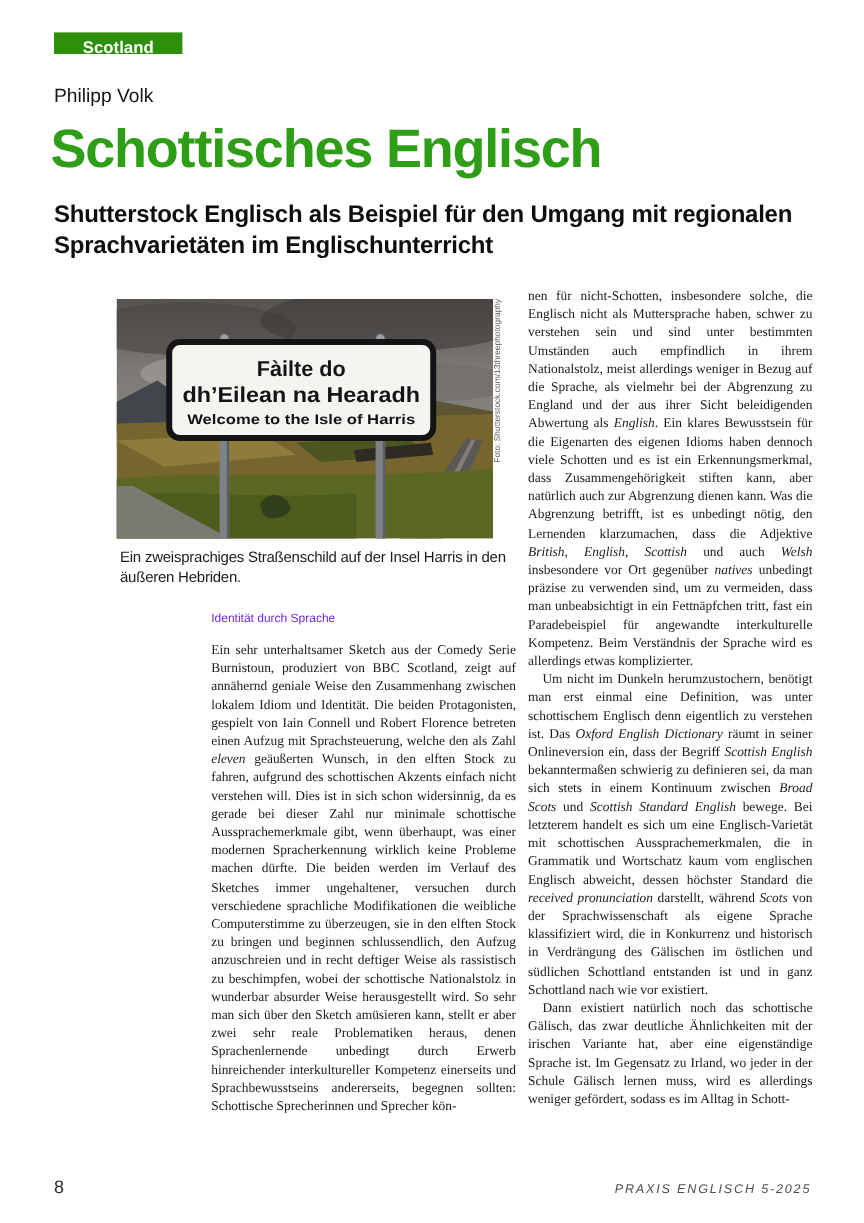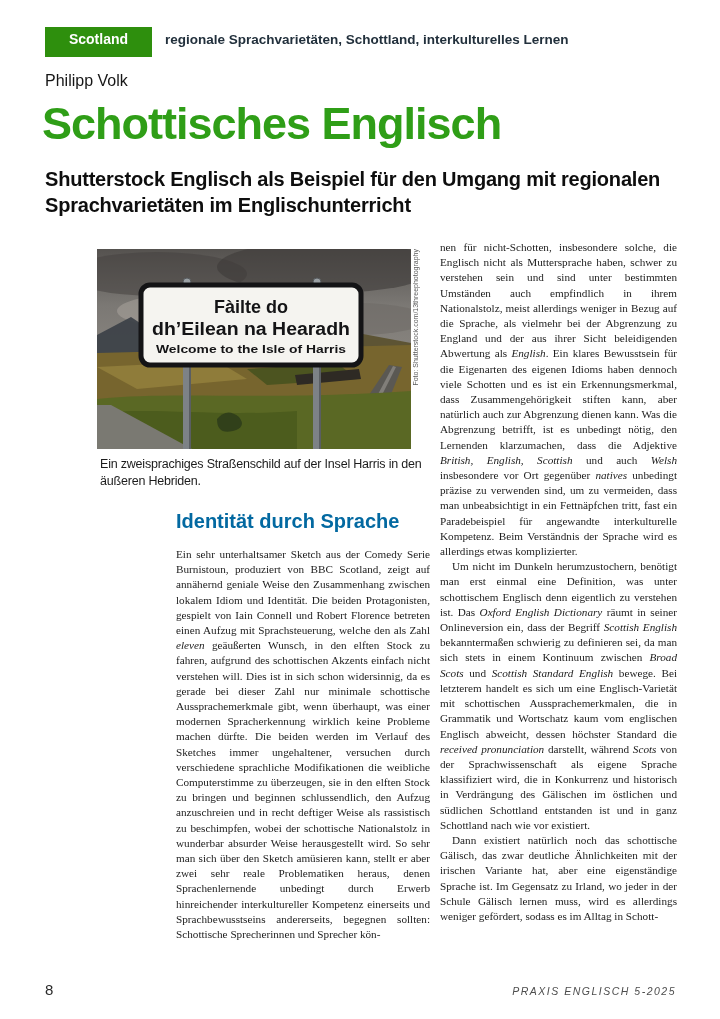--- a/index.html
+++ b/index.html
@@ -1,20 +1,20 @@
 <!DOCTYPE html>
 <html lang="de" style="--accent-green: #2f9e17; --badge-green: #2e8f0d;"><head>
 <meta charset="utf-8">
 <style>
   html,body{margin:0;padding:0;background:#ffffff;}
   .page{position:relative;width:720px;height:1019px;background:#fff;overflow:hidden;
         font-family:"Liberation Sans",sans-serif;color:#111;}
 
   
-  .badge{position:absolute;left:45px;top:27px;width:107px;height:30px;line-height:25px;
+  .badge{position:absolute;left:45px;top:27px;width:107px;height:18px;line-height:25px;
          background:var(--badge-green,#2e8f0d);color:#fff;font-weight:700;font-size:14px;
          text-align:center;}
   .keywords{position:absolute;left:165px;top:32px;font-size:13.5px;font-weight:600;color:#22303c;}
   .author{position:absolute;left:45px;top:72px;font-size:16px;color:#161616;}
   .title{position:absolute;left:42px;top:98px;margin:0;font-size:45px;font-weight:800;
          letter-spacing:-1px;color:var(--accent-green,#2f9e17);font-family:"Liberation Sans",sans-serif;}
   .subtitle{position:absolute;left:45px;top:166px;margin:0;width:620px;font-size:20px;
             font-weight:700;line-height:26px;letter-spacing:-.2px;color:#0e0e0e;}
 
   
@@ -23,40 +23,39 @@
   .credit{position:absolute;left:412px;top:249px;transform-origin:0 0;
           transform:rotate(-90deg) translateX(-100%);white-space:nowrap;
           font-size:7px;color:#5a5a5a;}
   .caption{position:absolute;left:100px;top:456px;width:330px;font-size:12.5px;font-weight:400;
            line-height:17px;letter-spacing:-.2px;color:#1c1c1c;}
 
   
   .col{position:absolute;}
   .col-left{left:176px;top:510px;width:254px;}
   .col-right{left:440px;top:240px;width:237px;}
-  .col h3{margin:0 0 14px;font-size:20px;font-weight:700;color:#0369a1;
+  .col h3{margin:0 0 14px;font-size:10px;font-weight:400;color:#6d28d9;
           font-family:"Liberation Sans",sans-serif;}
   .col-right h3{margin:10px 0 8px;}
   .col p{margin:0;font-family:"Liberation Serif",serif;font-size:11.2px;line-height:15.2px;
          text-align:justify;color:#1b1b1b;}
   .col p em{font-style:italic;}
   .col p.indent{text-indent:12px;}
 
   
   .pagenum{position:absolute;left:45px;top:981px;font-size:15px;color:#2a2a2a;}
   .journal{position:absolute;right:44px;top:985px;font-size:10.5px;letter-spacing:1.5px;
            color:#4d4d4d;font-style:italic;}
 </style>
 </head>
 <body>
 
 <div class="page">
 
   <div class="badge">Scotland</div>
-  <div class="keywords">regionale Sprachvarietäten, Schottland, interkulturelles Lernen</div>
   <div class="author">Philipp Volk</div>
   <h1 class="title">Schottisches Englisch</h1>
   <h2 class="subtitle">Shutterstock Englisch als Beispiel für den Umgang mit regionalen Sprachvarietäten im Englischunterricht</h2>
 
   <div class="figure">
     <svg width="314" height="200" viewBox="0 0 314 200">
       <defs>
         <linearGradient id="sky" x1="0" y1="0" x2="0" y2="1">
           <stop offset="0" stop-color="#55524f"></stop>
           <stop offset="0.45" stop-color="#7b7874"></stop>

